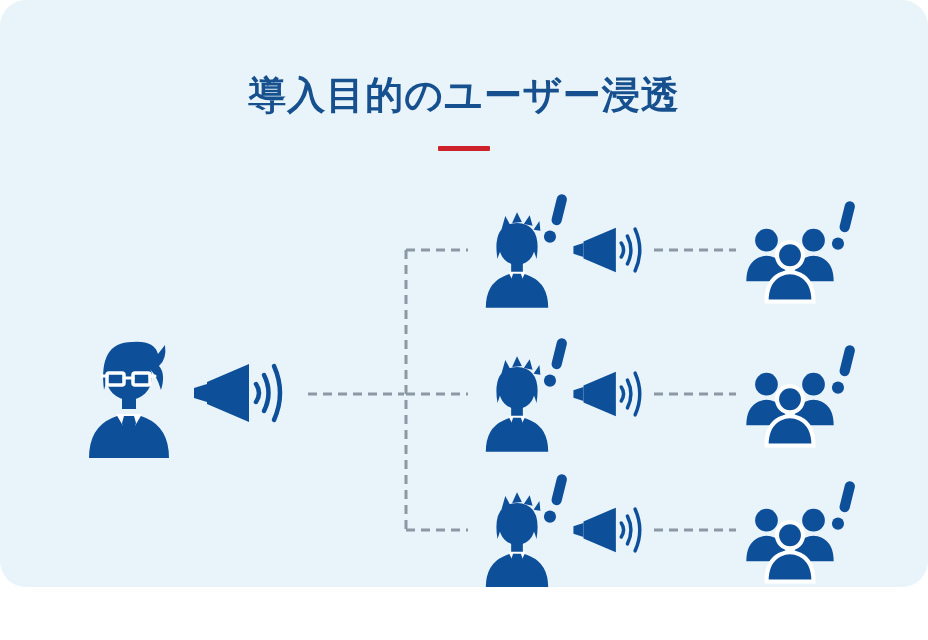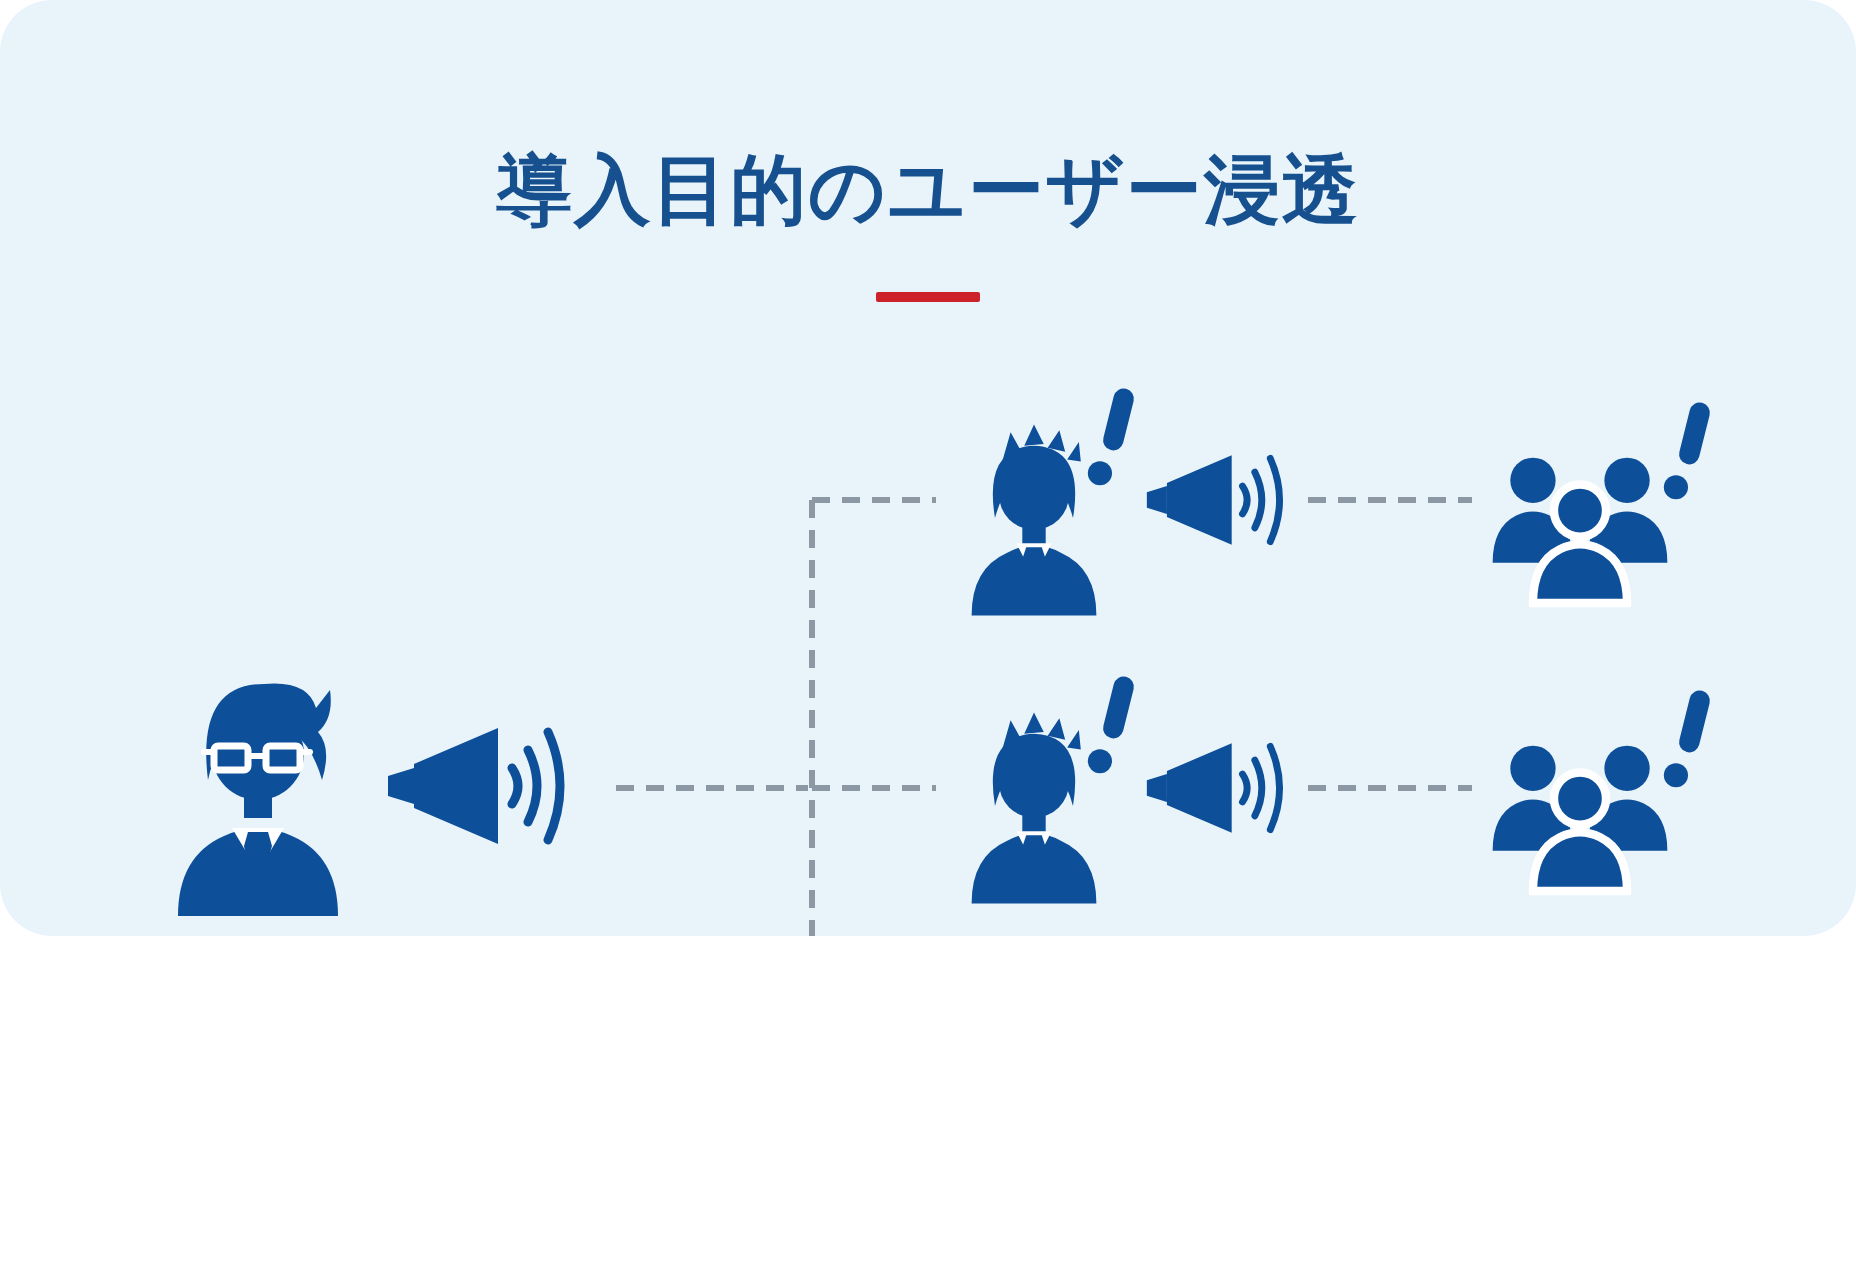--- a/index.html
+++ b/index.html
@@ -1,17 +1,17 @@
 <!DOCTYPE html>
 <html><head>
 <meta charset="utf-8">
 <style>
   html,body { margin:0; padding:0; background:#ffffff; }
   .canvas {
-    position:relative; width:928px; height:468px; overflow:hidden;
+    position:relative; width:928px; height:587px; overflow:hidden;
     font-family:"Liberation Sans","DejaVu Sans",sans-serif;
   }
   .panel { position:absolute; inset:0; background:#e8f4fa; border-radius:26px; }
 
   .title {
     position:absolute; top:70px; left:0; width:100%; margin:0;
     text-align:center; font-size:38px; font-weight:800; letter-spacing:1px;
     color:#17508e;
   }
   .underline {

